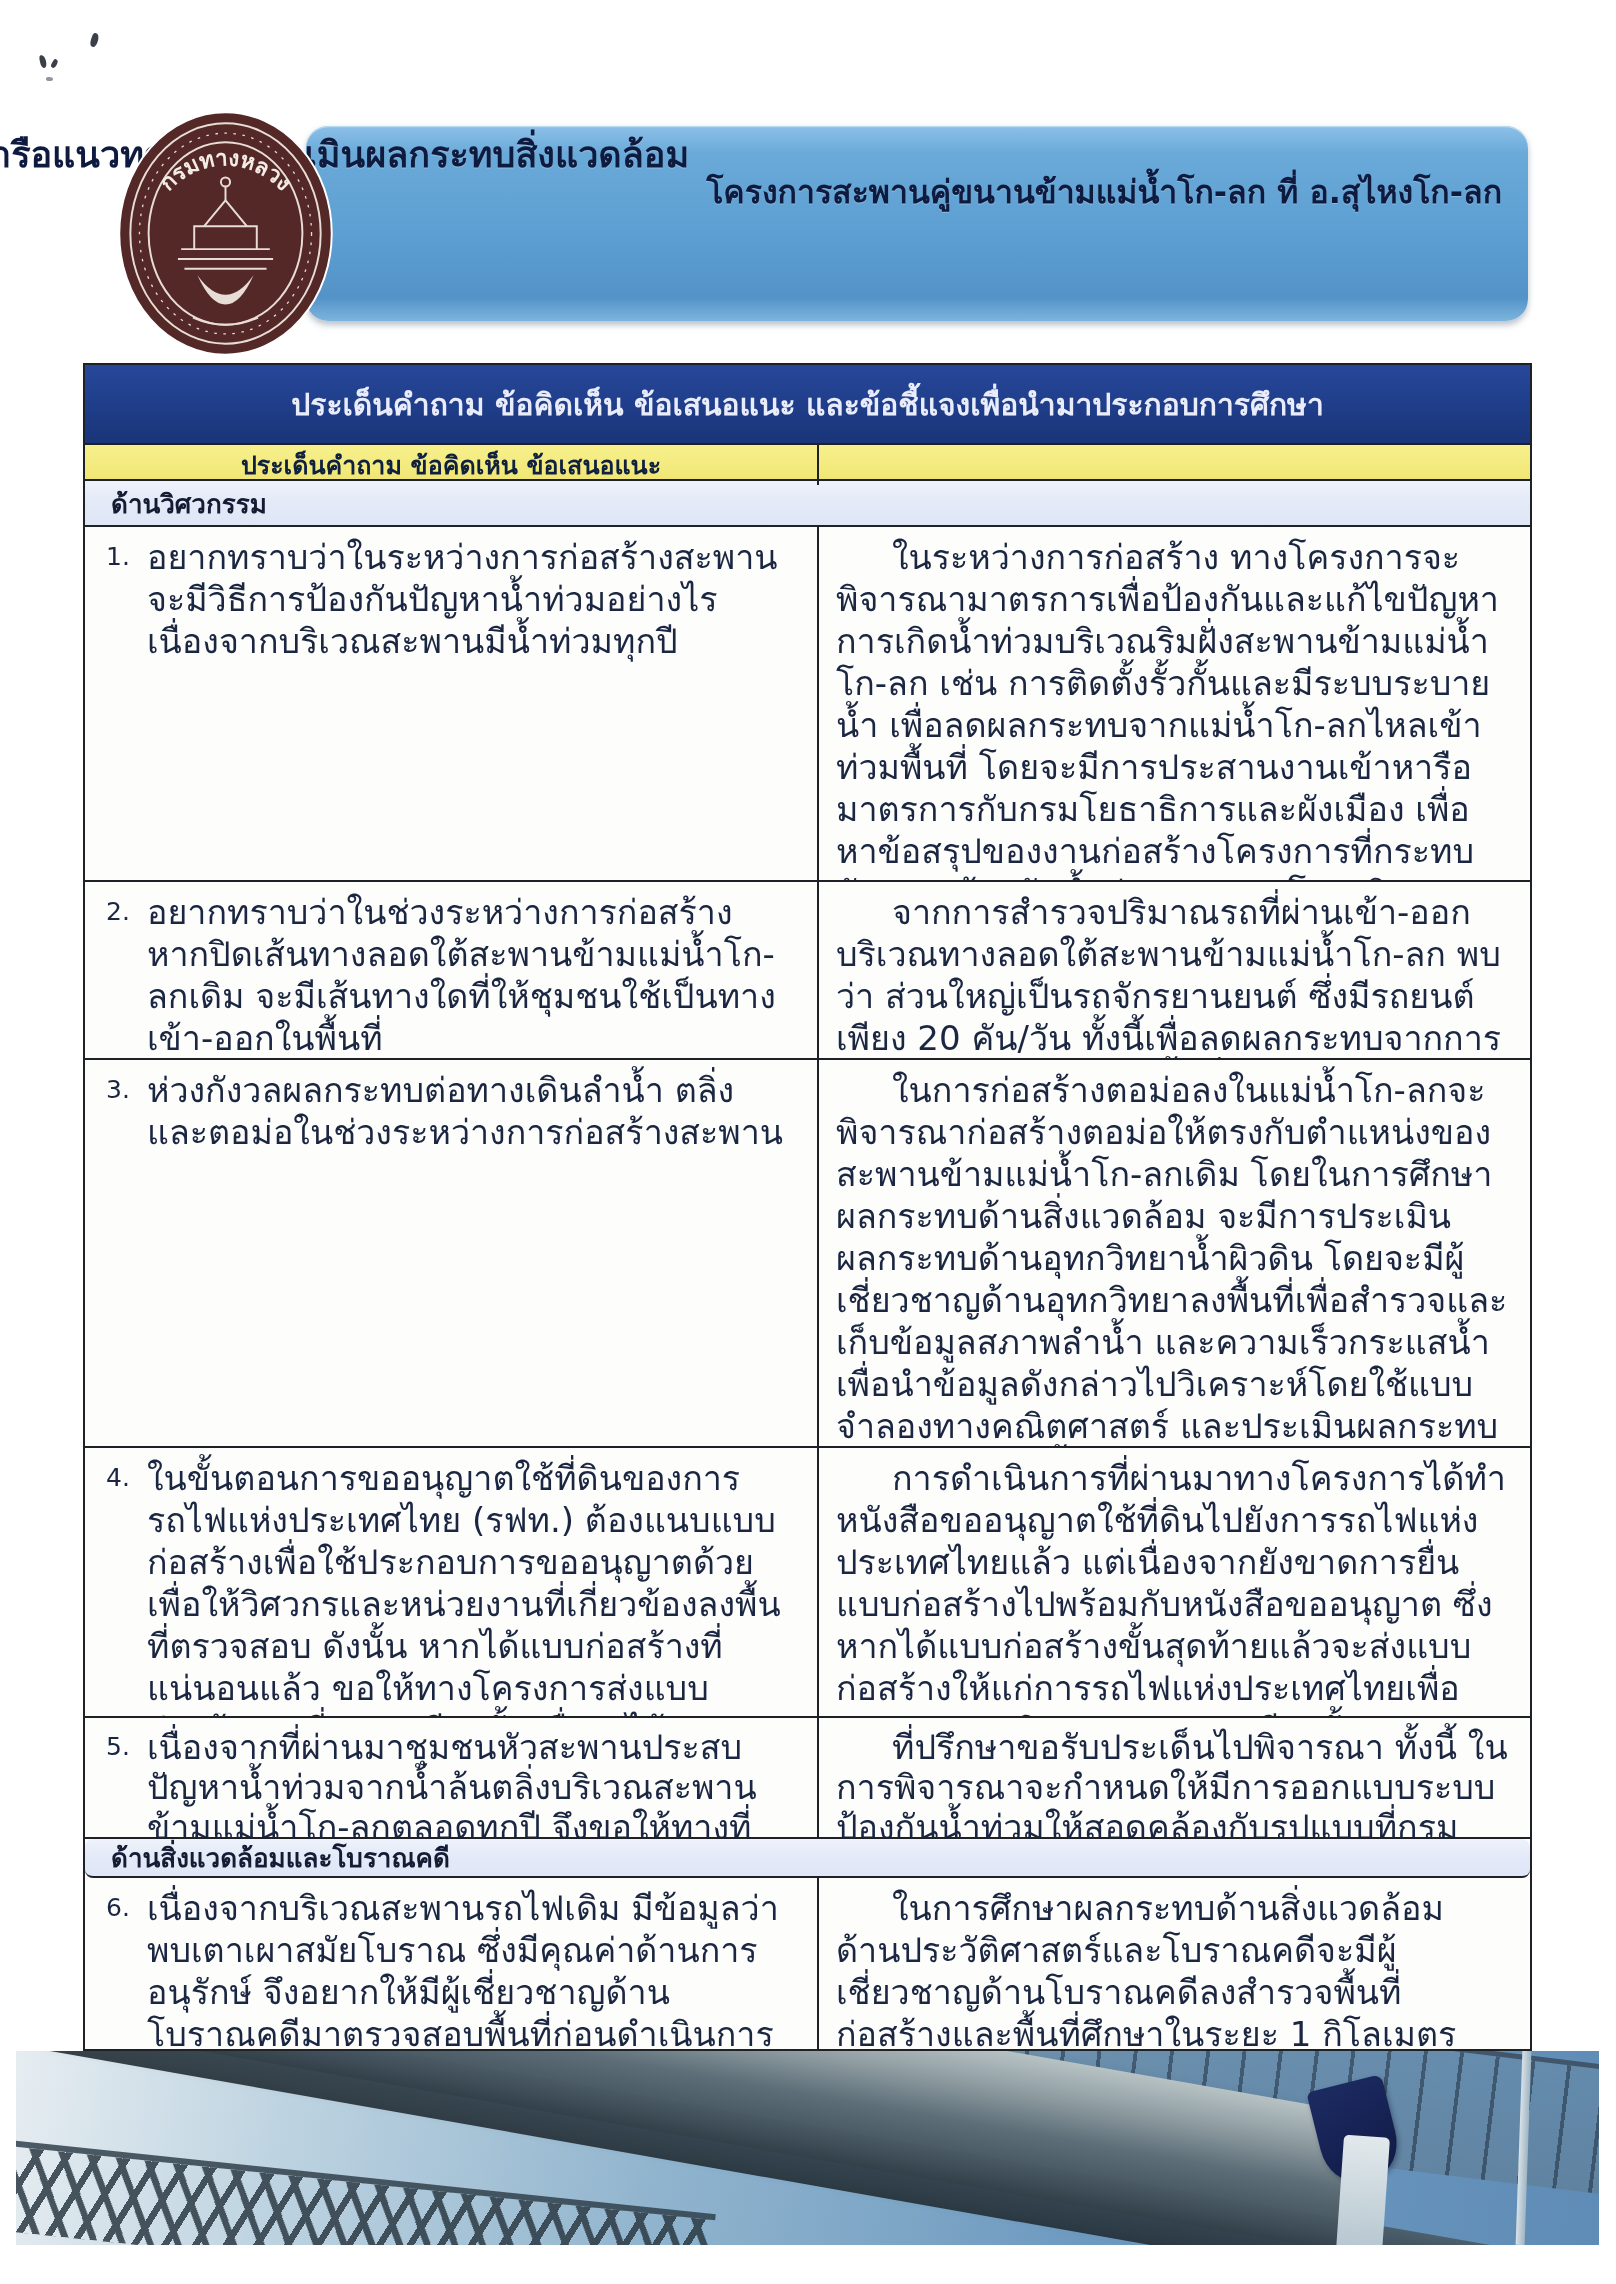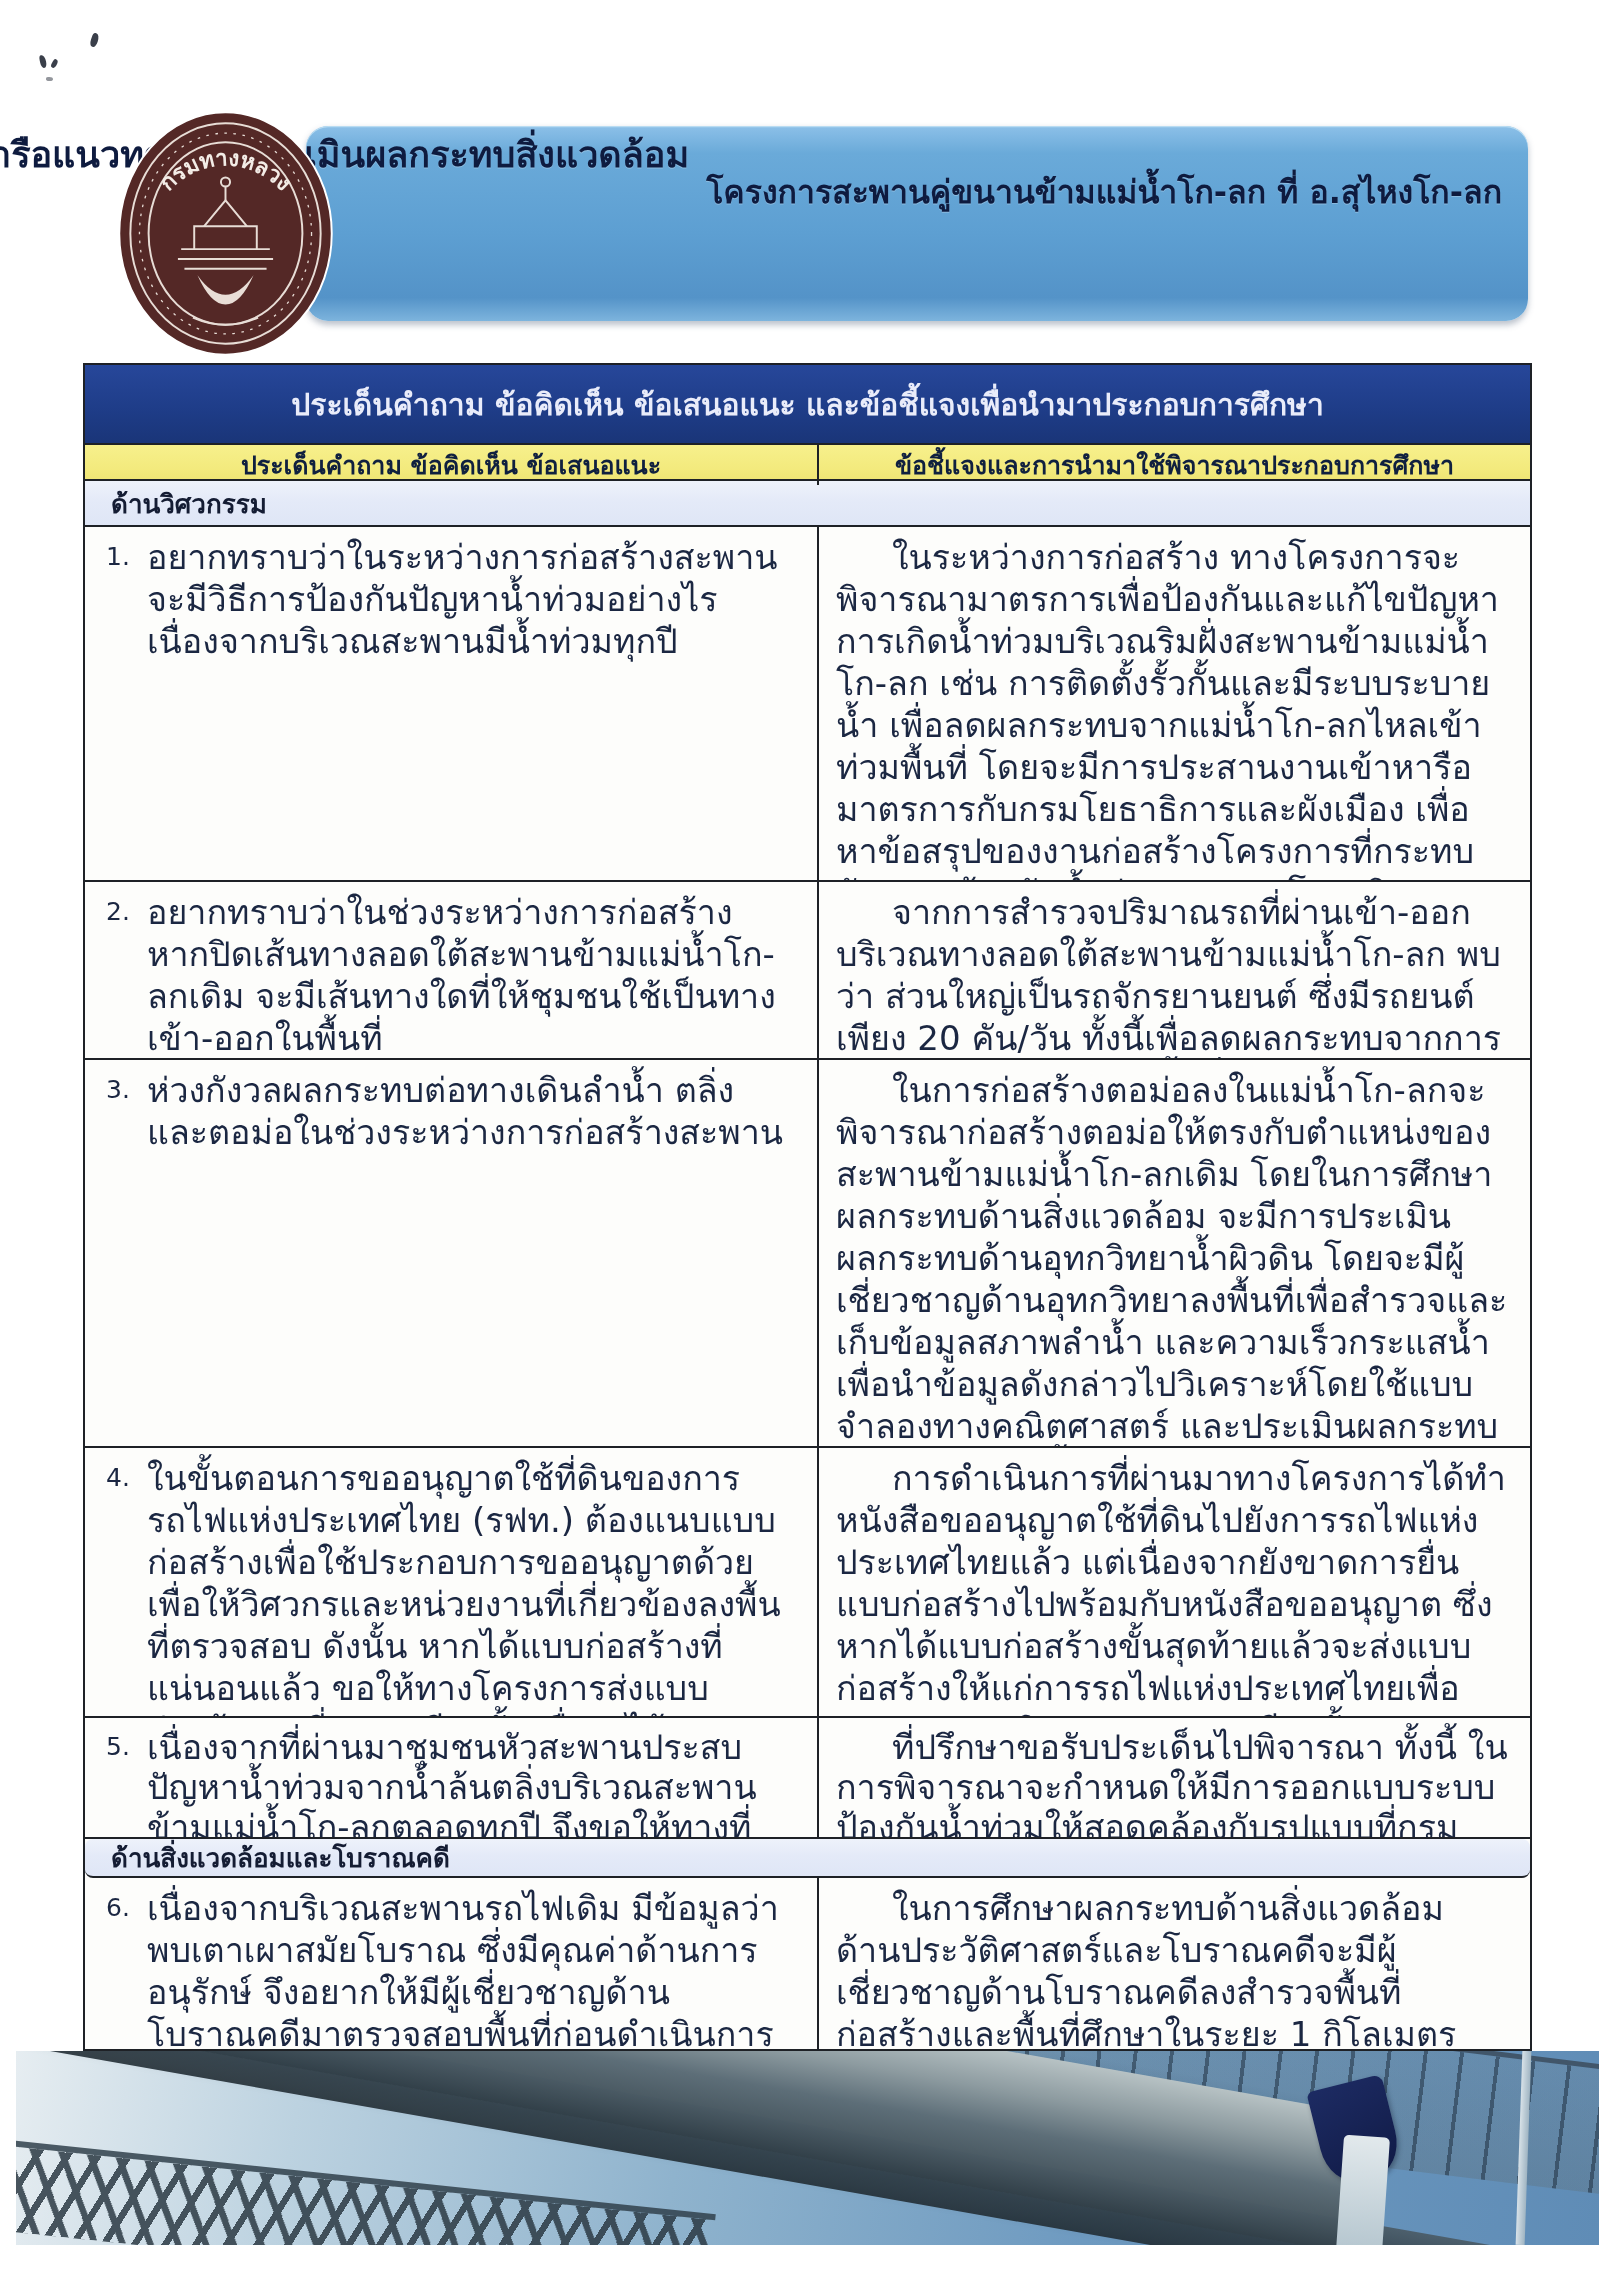--- a/index.html
+++ b/index.html
@@ -188,21 +188,20 @@
   </svg>
 
   <div class="doc-table">
 
     <div class="t-banner">
       <span>ประเด็นคำถาม ข้อคิดเห็น ข้อเสนอแนะ และข้อชี้แจงเพื่อนำมาประกอบการศึกษา</span>
     </div>
 
     <div class="t-head">
       <div class="hcell q">ประเด็นคำถาม ข้อคิดเห็น ข้อเสนอแนะ</div>
-      <div class="hcell a">ข้อชี้แจงและการนำมาใช้พิจารณาประกอบการศึกษา</div>
     </div>
 
     <div class="t-section sec1">ด้านวิศวกรรม</div>
 
     <div class="t-row r1">
       <div class="cell cell-q">
         <span class="num">1.</span>
         <p>อยากทราบว่าในระหว่างการก่อสร้างสะพานจะมีวิธีการป้องกันปัญหาน้ำท่วมอย่างไร เนื่องจากบริเวณสะพานมีน้ำท่วมทุกปี</p>
       </div>
       <div class="cell cell-a">

